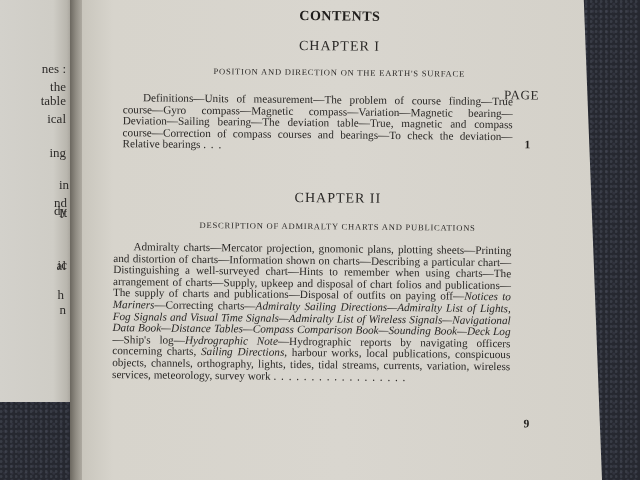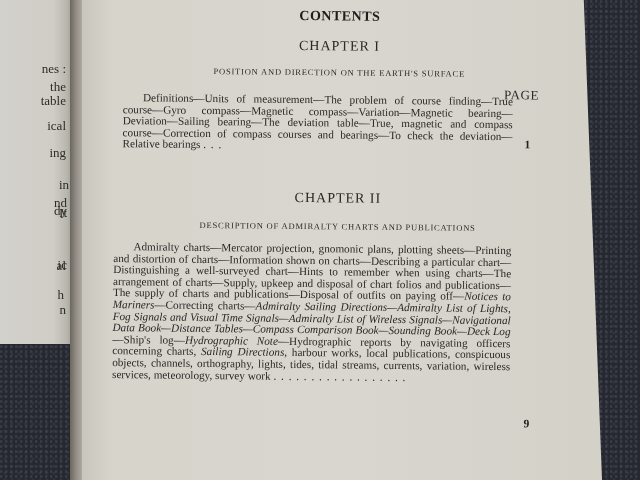--- a/index.html
+++ b/index.html
@@ -10,21 +10,21 @@
       color: #2a2826;
     }
     .desk {
       position: absolute; left: 0; top: 0; width: 640px; height: 480px;
       background:
         radial-gradient(circle at 20% 30%, rgba(90,95,110,0.35) 0 1px, transparent 2px) 0 0/5px 5px,
         radial-gradient(circle at 70% 60%, rgba(60,62,75,0.5) 0 1px, transparent 2px) 0 0/7px 7px,
         #262830;
     }
     .left-page {
-      position: absolute; left: 0; top: 0; width: 76px; height: 344px;
+      position: absolute; left: 0; top: 0; width: 76px; height: 402px;
       background: linear-gradient(90deg, #d3d1cb 0%, #cfcdc6 70%, #b9b6ae 88%, #8f8b83 100%);
       overflow: hidden;
       text-align: right;
     }
     .left-page .frag {
       position: absolute; right: 10px; font-size: 13px; line-height: 13px; color: #2e2c2a; white-space: nowrap;
     }
     .gutter {
       position: absolute; left: 70px; top: 0; width: 14px; height: 480px;
       background: linear-gradient(90deg, #6b675f 0%, #8e8a81 40%, #b8b4ab 100%);
@@ -66,21 +66,21 @@
   </style>
 </head>
 <body>
 
 <div class="desk"></div>
 
 <div class="left-page">
   <span class="frag" style="top:62px">nes :</span>
   <span class="frag" style="top:80px">the</span>
   <span class="frag" style="top:94px">table</span>
-  <span class="frag" style="top:119px">ical</span>
+  <span class="frag" style="top:112px">ical</span>
   <span class="frag" style="top:146px">ing</span>
   <span class="frag" style="top:178px; right:7px">in</span>
   <span class="frag" style="top:196px; right:9px">nd</span>
   <span class="frag" style="top:206px; right:9px">It</span>
   <span class="frag" style="top:204px; right:9px">dy</span>
   <span class="frag" style="top:258px; right:9px">ic</span>
   <span class="frag" style="top:259px; right:10px">al</span>
   <span class="frag" style="top:288px; right:12px">h</span>
   <span class="frag" style="top:303px; right:10px">n</span>
 </div>

